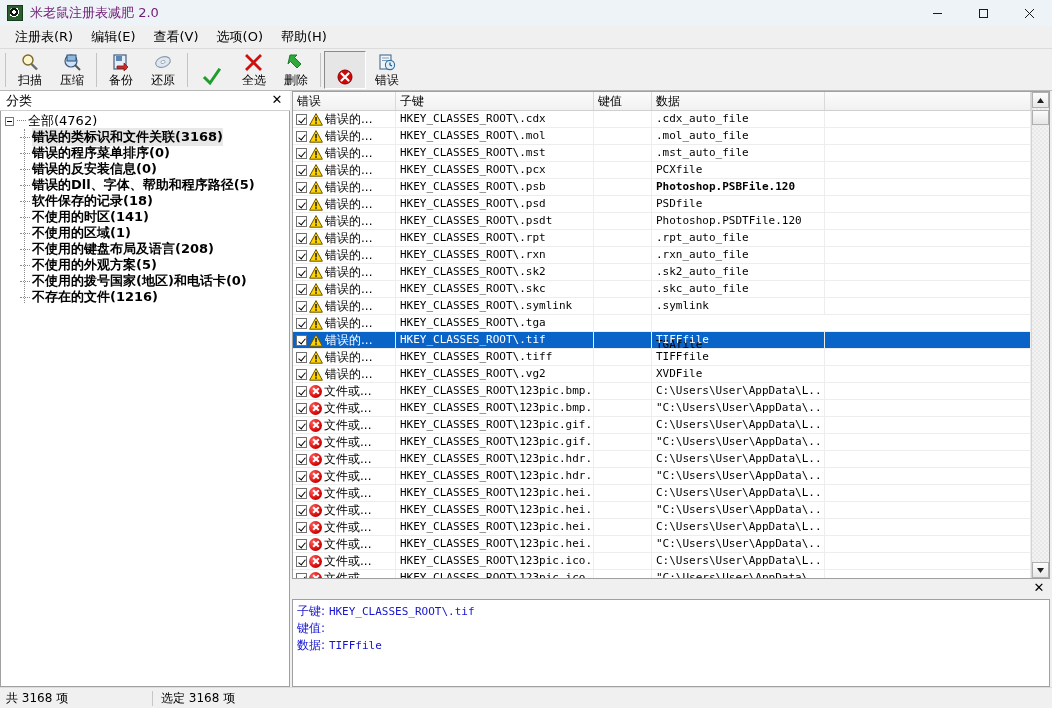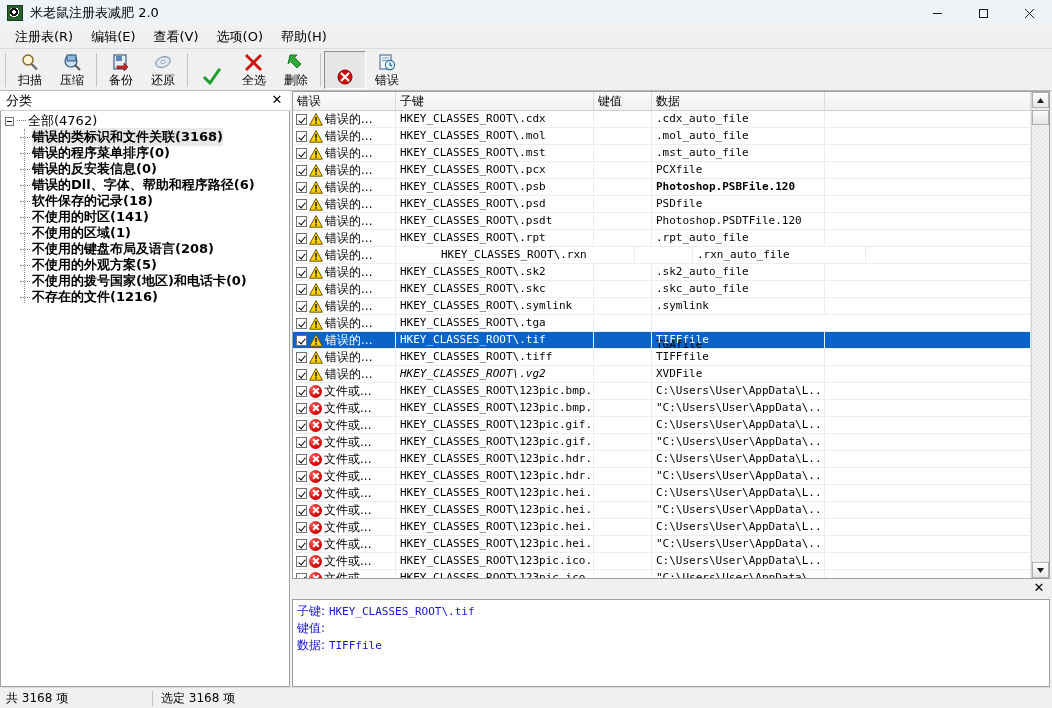--- a/index.html
+++ b/index.html
@@ -37,21 +37,21 @@
     overflow: hidden;
   }
   .title-icon .m1 {
     position: absolute; left: 2px; top: 2px;
     width: 11px; height: 11px;
     background: radial-gradient(circle at 4px 4px, #ffffff 0 2px, #101010 2px 4px, #ffffff 4px 5px, #2a6030 5px);
     border-radius: 3px;
   }
   .title-text {
     font-size: 13px;
-    color: #000000;
+    color: #701a75;
     font-family: "DejaVu Sans", "Liberation Sans", sans-serif;
   }
   .win-controls {
     margin-left: auto;
     display: flex;
     height: 26px;
   }
   .win-btn {
     width: 46px; height: 26px;
     display: flex; align-items: center; justify-content: center;
@@ -537,21 +537,21 @@
         <div class="tree-child">
             <span class="stub"></span>
             <span class="lbl">错误的程序菜单排序(0)</span>
           </div>
         <div class="tree-child">
             <span class="stub"></span>
             <span class="lbl">错误的反安装信息(0)</span>
           </div>
         <div class="tree-child">
             <span class="stub"></span>
-            <span class="lbl">错误的Dll、字体、帮助和程序路径(6)</span>
+            <span class="lbl">错误的Dll、字体、帮助和程序路径(5)</span>
           </div>
         <div class="tree-child">
             <span class="stub"></span>
             <span class="lbl">软件保存的记录(18)</span>
           </div>
         <div class="tree-child">
             <span class="stub"></span>
             <span class="lbl">不使用的时区(141)</span>
           </div>
         <div class="tree-child">
@@ -713,21 +713,21 @@
                 <div class="row">
                   <div class="cell c0" style="width: 103px;">
                     <span class="cbx"></span>
                     <span class="warn-ico"><svg width="14" height="13" viewBox="0 0 14 13">
                         <path d="M7 0.6 L13.4 12.2 L0.6 12.2 Z" fill="#ffd400" stroke="#6a5500" stroke-width="1"></path>
                         <rect x="6.2" y="4" width="1.6" height="4.4" fill="#222"></rect>
                         <rect x="6.2" y="9.2" width="1.6" height="1.6" fill="#222"></rect>
                       </svg></span>
                     <span>错误的...</span>
                   </div>
-                  <div class="cell" style="width: 198px; margin-left: 41px;">HKEY_CLASSES_ROOT\.rxn</div>
+                  <div class="cell" style="width: 198px;">HKEY_CLASSES_ROOT\.rxn</div>
                   <div class="cell" style="width: 58px;"></div>
                   <div class="cell" style="width: 173px;">.rxn_auto_file</div>
                   <div class="cell" style="flex: 1 1 auto;"></div>
                 </div>
                 <div class="row">
                   <div class="cell c0" style="width: 103px;">
                     <span class="cbx"></span>
                     <span class="warn-ico"><svg width="14" height="13" viewBox="0 0 14 13">
                         <path d="M7 0.6 L13.4 12.2 L0.6 12.2 Z" fill="#ffd400" stroke="#6a5500" stroke-width="1"></path>
                         <rect x="6.2" y="4" width="1.6" height="4.4" fill="#222"></rect>
@@ -818,21 +818,21 @@
                 <div class="row">
                   <div class="cell c0" style="width: 103px;">
                     <span class="cbx"></span>
                     <span class="warn-ico"><svg width="14" height="13" viewBox="0 0 14 13">
                         <path d="M7 0.6 L13.4 12.2 L0.6 12.2 Z" fill="#ffd400" stroke="#6a5500" stroke-width="1"></path>
                         <rect x="6.2" y="4" width="1.6" height="4.4" fill="#222"></rect>
                         <rect x="6.2" y="9.2" width="1.6" height="1.6" fill="#222"></rect>
                       </svg></span>
                     <span>错误的...</span>
                   </div>
-                  <div class="cell" style="width: 198px; font-style: italic;">HKEY_CLASSES_ROOT\.vg2</div>
+                  <div class="cell" style="width: 198px;">HKEY_CLASSES_ROOT\.vg2</div>
                   <div class="cell" style="width: 58px;"></div>
                   <div class="cell" style="width: 173px;">XVDFile</div>
                   <div class="cell" style="flex: 1 1 auto;"></div>
                 </div>
                 <div class="row">
                   <div class="cell c0" style="width: 103px;">
                     <span class="cbx"></span>
                     <span class="err-ico"></span>
                     <span>文件或...</span>
                   </div>

